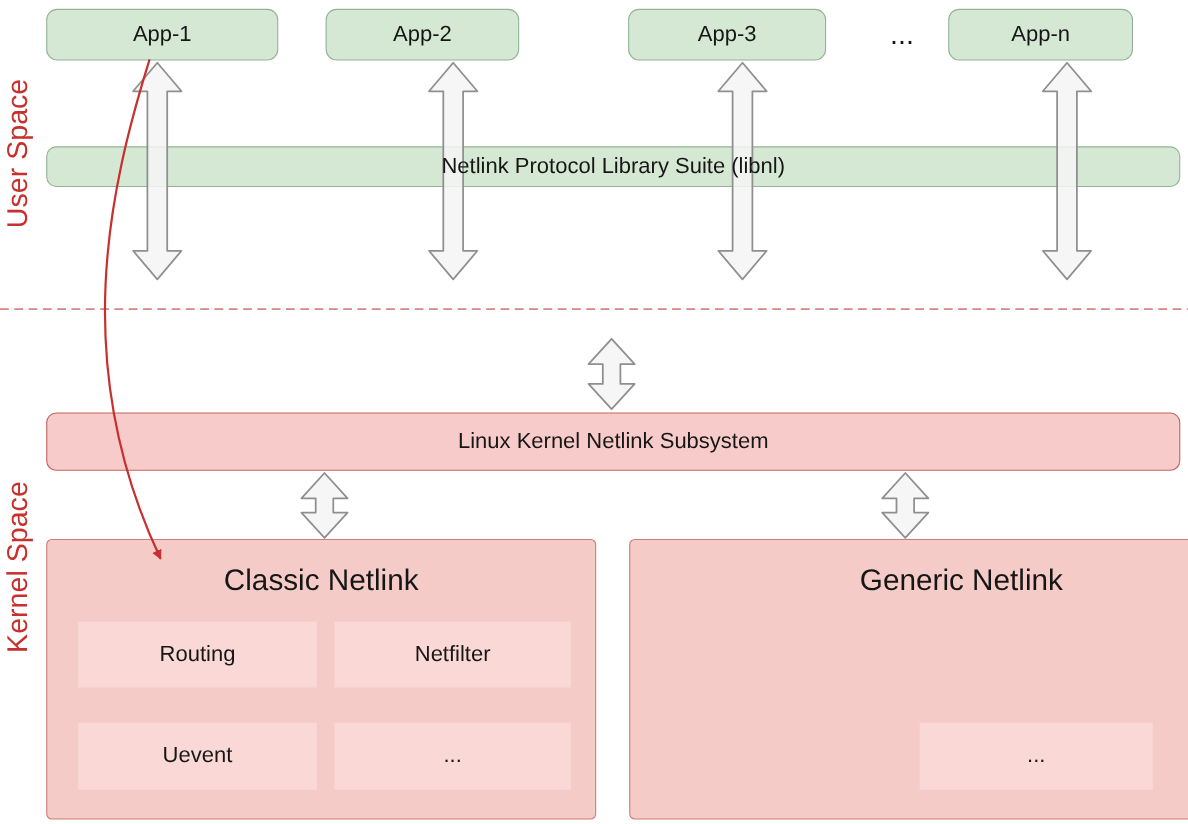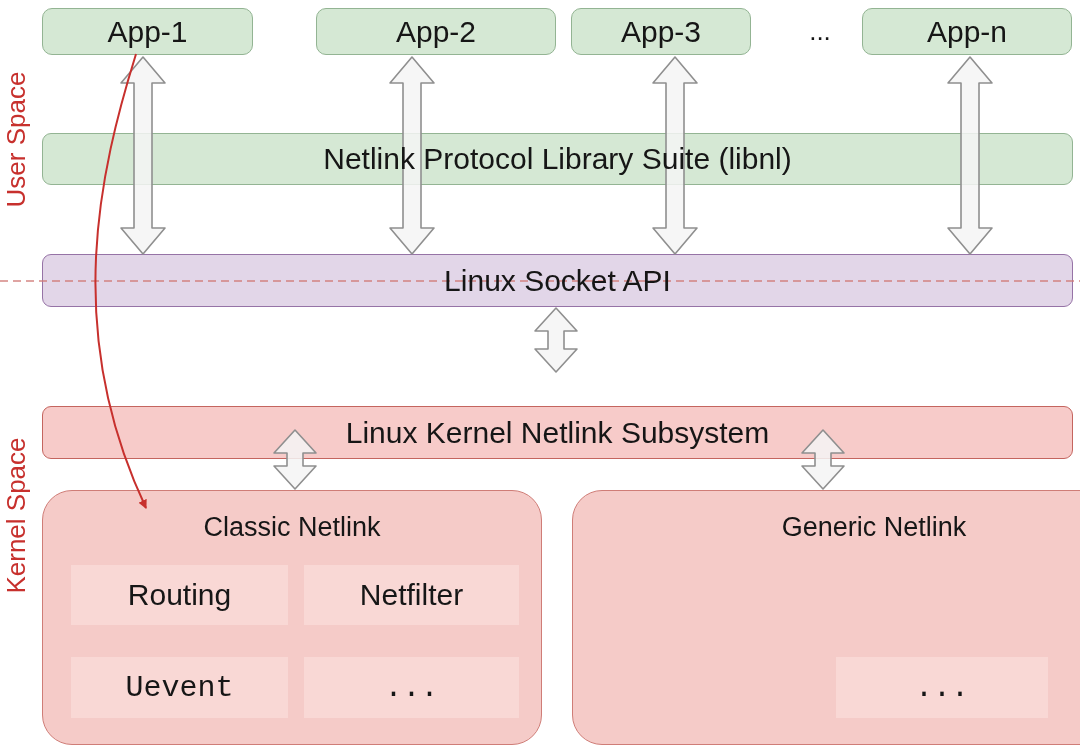--- a/index.html
+++ b/index.html
@@ -11,39 +11,39 @@
   }
   .app-box {
     position:absolute; box-sizing:border-box; top:8px; height:47px;
     background:var(--green-fill); border:1px solid var(--green-stroke);
     border-radius:10px; display:flex; align-items:center; justify-content:center;
   }
   .bar {
     position:absolute; box-sizing:border-box; left:42px; width:1031px;
     border-radius:9px; display:flex; align-items:center; justify-content:center;
   }
-  .bar-libnl  { top:133px; height:52px; background:var(--green-fill);  border:1px solid var(--green-stroke); }
+  .bar-libnl  { top:133px; height:37px; background:var(--green-fill);  border:1px solid var(--green-stroke); }
   .bar-socket { top:254px; height:53px; background:var(--purple-fill); border:1px solid var(--purple-stroke); }
-  .bar-kernel { top:375px; height:53px; background:var(--pink-fill);   border:1px solid var(--pink-stroke);margin-top:31px; }
+  .bar-kernel { top:375px; height:53px; background:var(--pink-fill);   border:1px solid var(--pink-stroke); }
   .nl-container {
     position:absolute; box-sizing:border-box; top:490px; height:255px;
     background:var(--pink-container-fill); border:1px solid var(--pink-container-stroke);
-    border-radius:30px;
+    border-radius:5px;
   }
   .nl-title {
     position:relative; z-index:5; margin-top:21px; text-align:center;
     font-size:27px;
   }
   .cell {
     position:absolute; box-sizing:border-box; background:var(--pink-inner-fill);
     display:flex; align-items:center; justify-content:center;
   }
   .r1 { top:74px;  height:60px; }
-  .r2 { top:166px; height:61px;font-family:Liberation Mono, monospace; }
-  .txt { position:relative; z-index:5; font-size:30px; white-space:nowrap; }
+  .r2 { top:166px; height:61px; }
+  .txt { position:relative; z-index:5; font-size:20px; white-space:nowrap; }
   .ellipsis-top {
     position:absolute; left:796px; top:16px; width:48px; text-align:center;
     font-size:26px; z-index:5;
   }
   .side-label {
     position:absolute; text-align:center; font-size:26px;
     color:var(--red-accent); transform:rotate(-90deg); z-index:5; white-space:nowrap;
   }
   #user-space-label   { left:-59px; top:124px; width:150px; }
   #kernel-space-label { left:-66px; top:500px; width:164px; }
@@ -54,36 +54,33 @@
   #redcurve  { fill:none; stroke:var(--red-accent); stroke-width:2; }
 </style>
 </head>
 <body>
 
 <div id="canvas">
 
   <div class="app-box" style="left:42px;width:211px">
     <span class="txt">App-1</span>
   </div>
-  <div class="app-box" style="left:316px;width:240px">
+  <div class="app-box" style="left:296px;width:176px">
     <span class="txt">App-2</span>
   </div>
   <div class="app-box" style="left:571px;width:180px">
     <span class="txt">App-3</span>
   </div>
-  <div class="app-box" style="left:862px;width:210px">
+  <div class="app-box" style="left:862px;width:168px">
     <span class="txt">App-n</span>
   </div>
   <div class="ellipsis-top">...</div>
 
   <div class="bar bar-libnl">
     <span class="txt">Netlink Protocol Library Suite (libnl)</span>
-  </div>
-  <div class="bar bar-socket">
-    <span class="txt">Linux Socket API</span>
   </div>
   <div class="bar bar-kernel">
     <span class="txt">Linux Kernel Netlink Subsystem</span>
   </div>
 
   <div class="nl-container" style="left:42px;width:500px">
     <div class="nl-title">Classic Netlink</div>
     <div class="cell r1" style="left:28px;width:217px">
       <span class="txt">Routing</span>
     </div>

